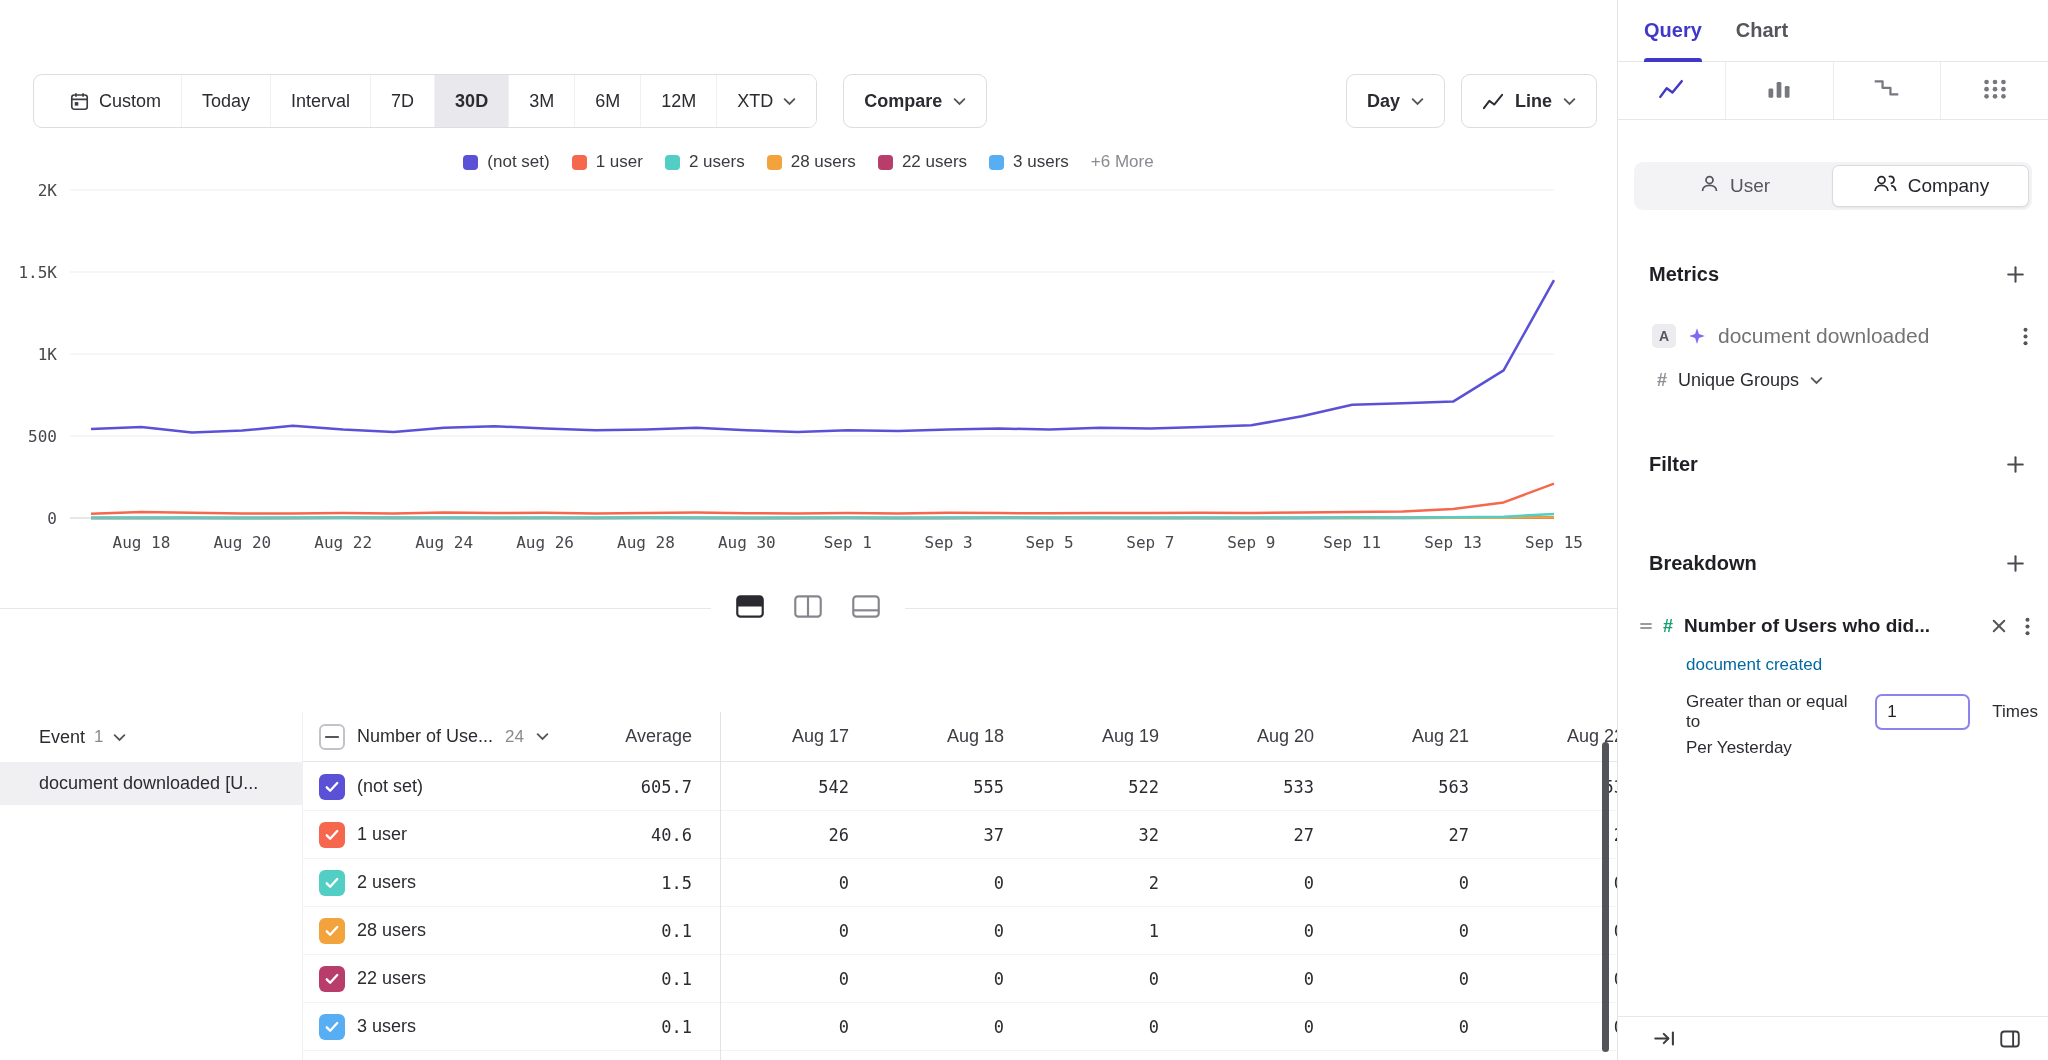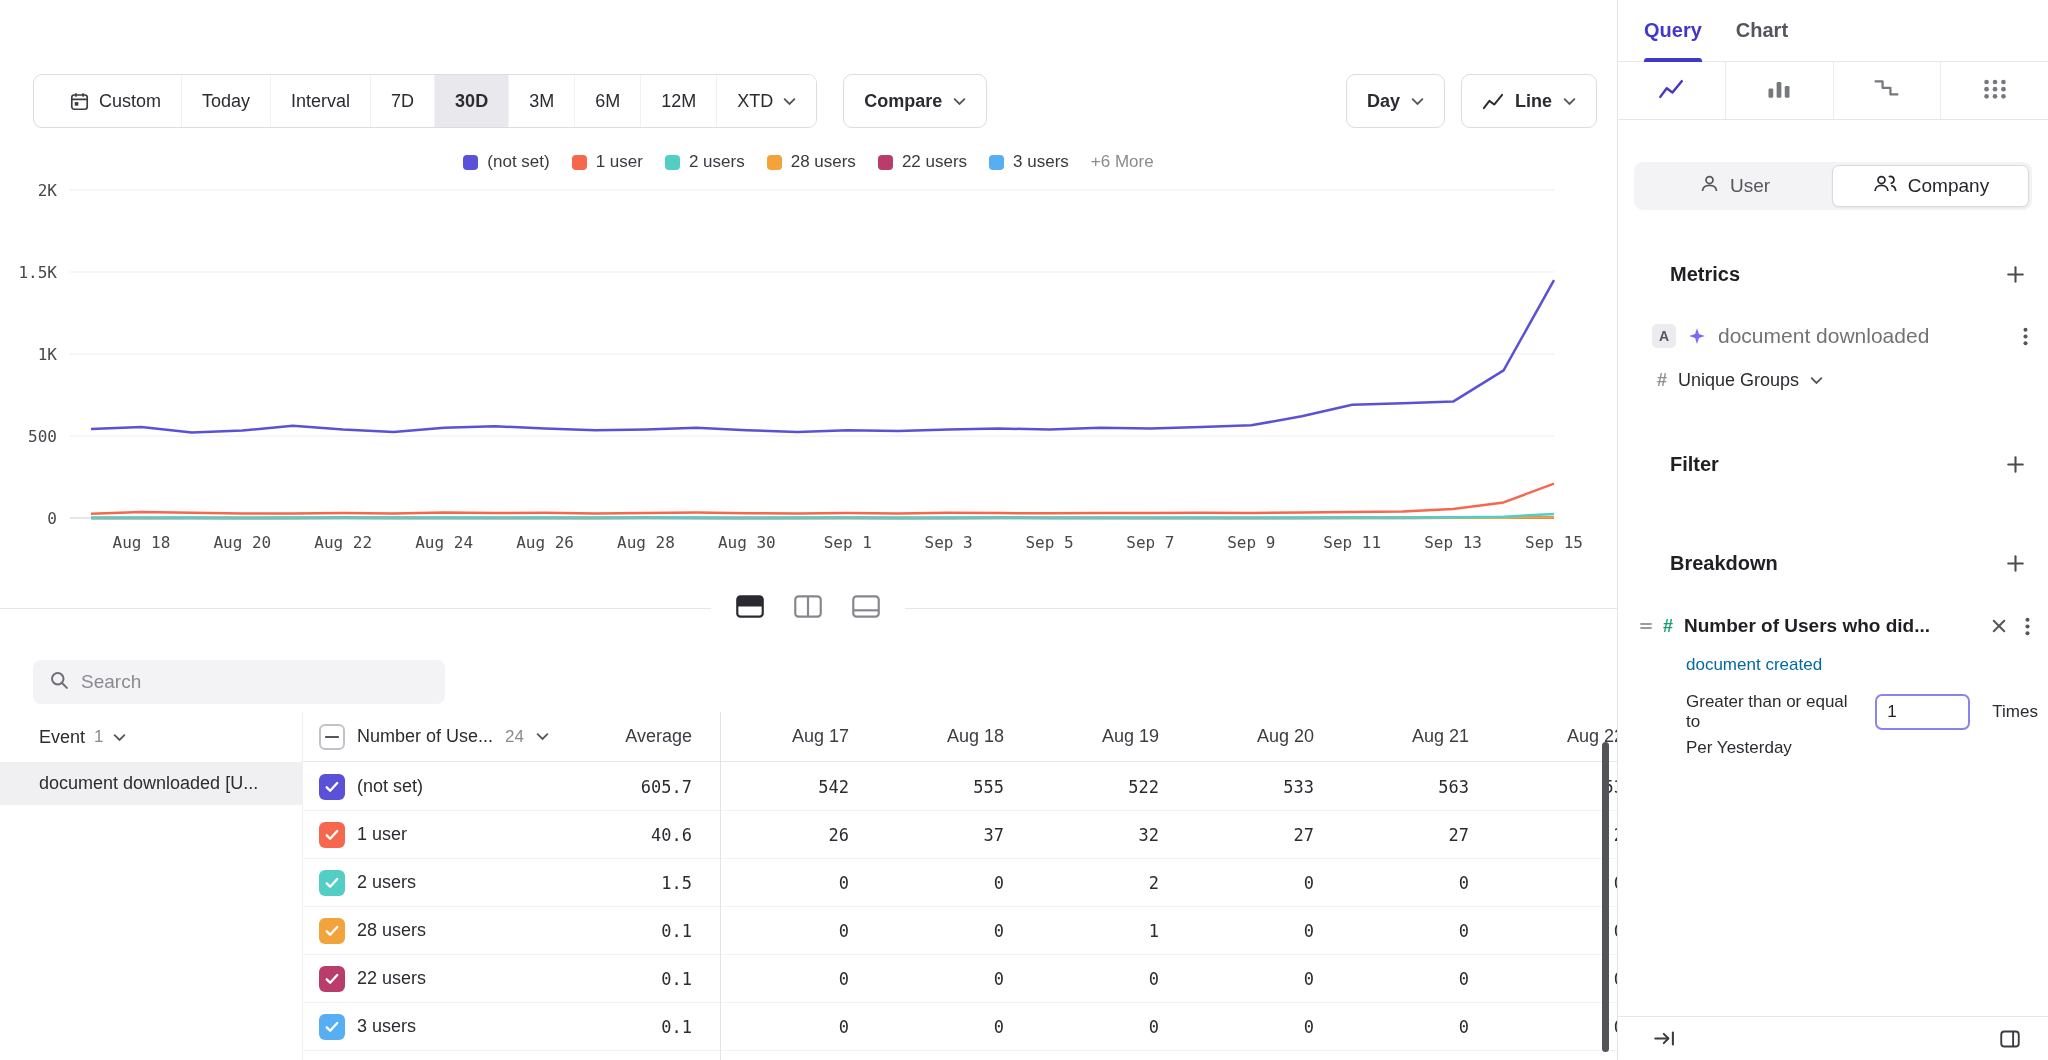--- a/index.html
+++ b/index.html
@@ -71,21 +71,21 @@
   .qp-tab { position:relative; display:flex; align-items:center; font-size:20px; font-weight:600; color:#55555c; cursor:pointer; }
   .qp-tab.active { color:var(--accent); }
   .qp-tab.active::after { content:""; position:absolute; left:0; right:0; bottom:-1px; height:4px; background:var(--accent); border-radius:3px 3px 0 0; }
   .ct-tabs { position:absolute; left:0; top:62px; right:0; height:58px; display:flex; border-bottom:1px solid #e7e7ea; }
   .ct-cell { flex:1; display:flex; align-items:center; justify-content:center; border-right:1px solid #ececef; color:#77777e; cursor:pointer; background:#fff; }
   .ct-cell:last-child { border-right:none; }
   .ct-cell.active { color:var(--accent); }
   .seg { position:absolute; left:16px; right:16px; top:162px; height:48px; background:#f3f3f5; border-radius:9px; padding:3px; display:flex; }
   .seg-opt { flex:1; display:flex; align-items:center; justify-content:center; gap:10px; font-size:19px; font-weight:400; color:#55555c; border-radius:7px; cursor:pointer; }
   .seg-opt.selected { background:#fff; border:1px solid #dbdbdf; box-shadow:0 1px 2px rgba(0,0,0,.06); color:#26262c; }
-  .sec-head { position:absolute; left:31px; right:18px; height:44px; display:flex; align-items:center; justify-content:space-between;margin-left:21px; }
+  .sec-head { position:absolute; left:31px; right:18px; height:44px; display:flex; align-items:center; justify-content:space-between; }
   .sec-title { font-size:20px; font-weight:bold; color:#1f2024; }
   .plusbtn { width:30px; height:30px; display:flex; align-items:center; justify-content:center; color:#4a4a51; cursor:pointer; }
   .metric-row1 { position:absolute; left:34px; right:16px; top:316px; height:40px; display:flex; align-items:center; gap:12px; }
   .abadge { width:24px; height:24px; border-radius:5px; background:#ececf0; color:#55555c; font-size:14px; font-weight:bold; display:flex; align-items:center; justify-content:center; flex:none; }
   .spark { color:#7a6af2; display:inline-flex; flex:none; }
   .metric-name { font-size:21px; font-weight:400; color:#737373; cursor:pointer; white-space:nowrap; }
   .kebab { margin-left:auto; color:#55555c; cursor:pointer; display:inline-flex; padding:4px; }
   .metric-row2 { position:absolute; left:39px; top:360px; height:40px; display:flex; align-items:center; gap:11px; cursor:pointer; }
   .hash-gray { color:#8f8f96; font-weight:bold; font-size:18px; }
   .measure { font-size:18px; font-weight:500; color:#2b2b31; }
@@ -248,27 +248,20 @@
             </svg></span>
       </button>
       <button class="lay-btn">
         <span><svg width="28" height="23" viewBox="0 0 22 18" fill="none" stroke="currentColor" stroke-width="1.7">
               <rect x="1" y="1" width="20" height="16" rx="2.5"></rect>
               <line x1="1" y1="12" x2="21" y2="12"></line>
             </svg></span>
       </button>
     </div>
 
-    <div class="search">
-      <span><svg width="20" height="20" viewBox="0 0 16 16" fill="none" stroke="currentColor" stroke-width="1.6" stroke-linecap="round">
-            <circle cx="7" cy="7" r="4.6"></circle>
-            <line x1="10.6" y1="10.6" x2="14.3" y2="14.3"></line>
-          </svg></span>
-      <input placeholder="Search" style="">
-    </div>
 
     <div class="events">
       <div class="events-header">
         <span>Event</span>
         <span class="events-count">1</span>
         <span class="chevi">
             <svg width="13" height="9" viewBox="0 0 12 8" fill="none" stroke="currentColor" stroke-width="1.7" stroke-linecap="round">
               <path d="M1.5 1.8 L6 6.2 L10.5 1.8"></path>
             </svg>
           </span>

